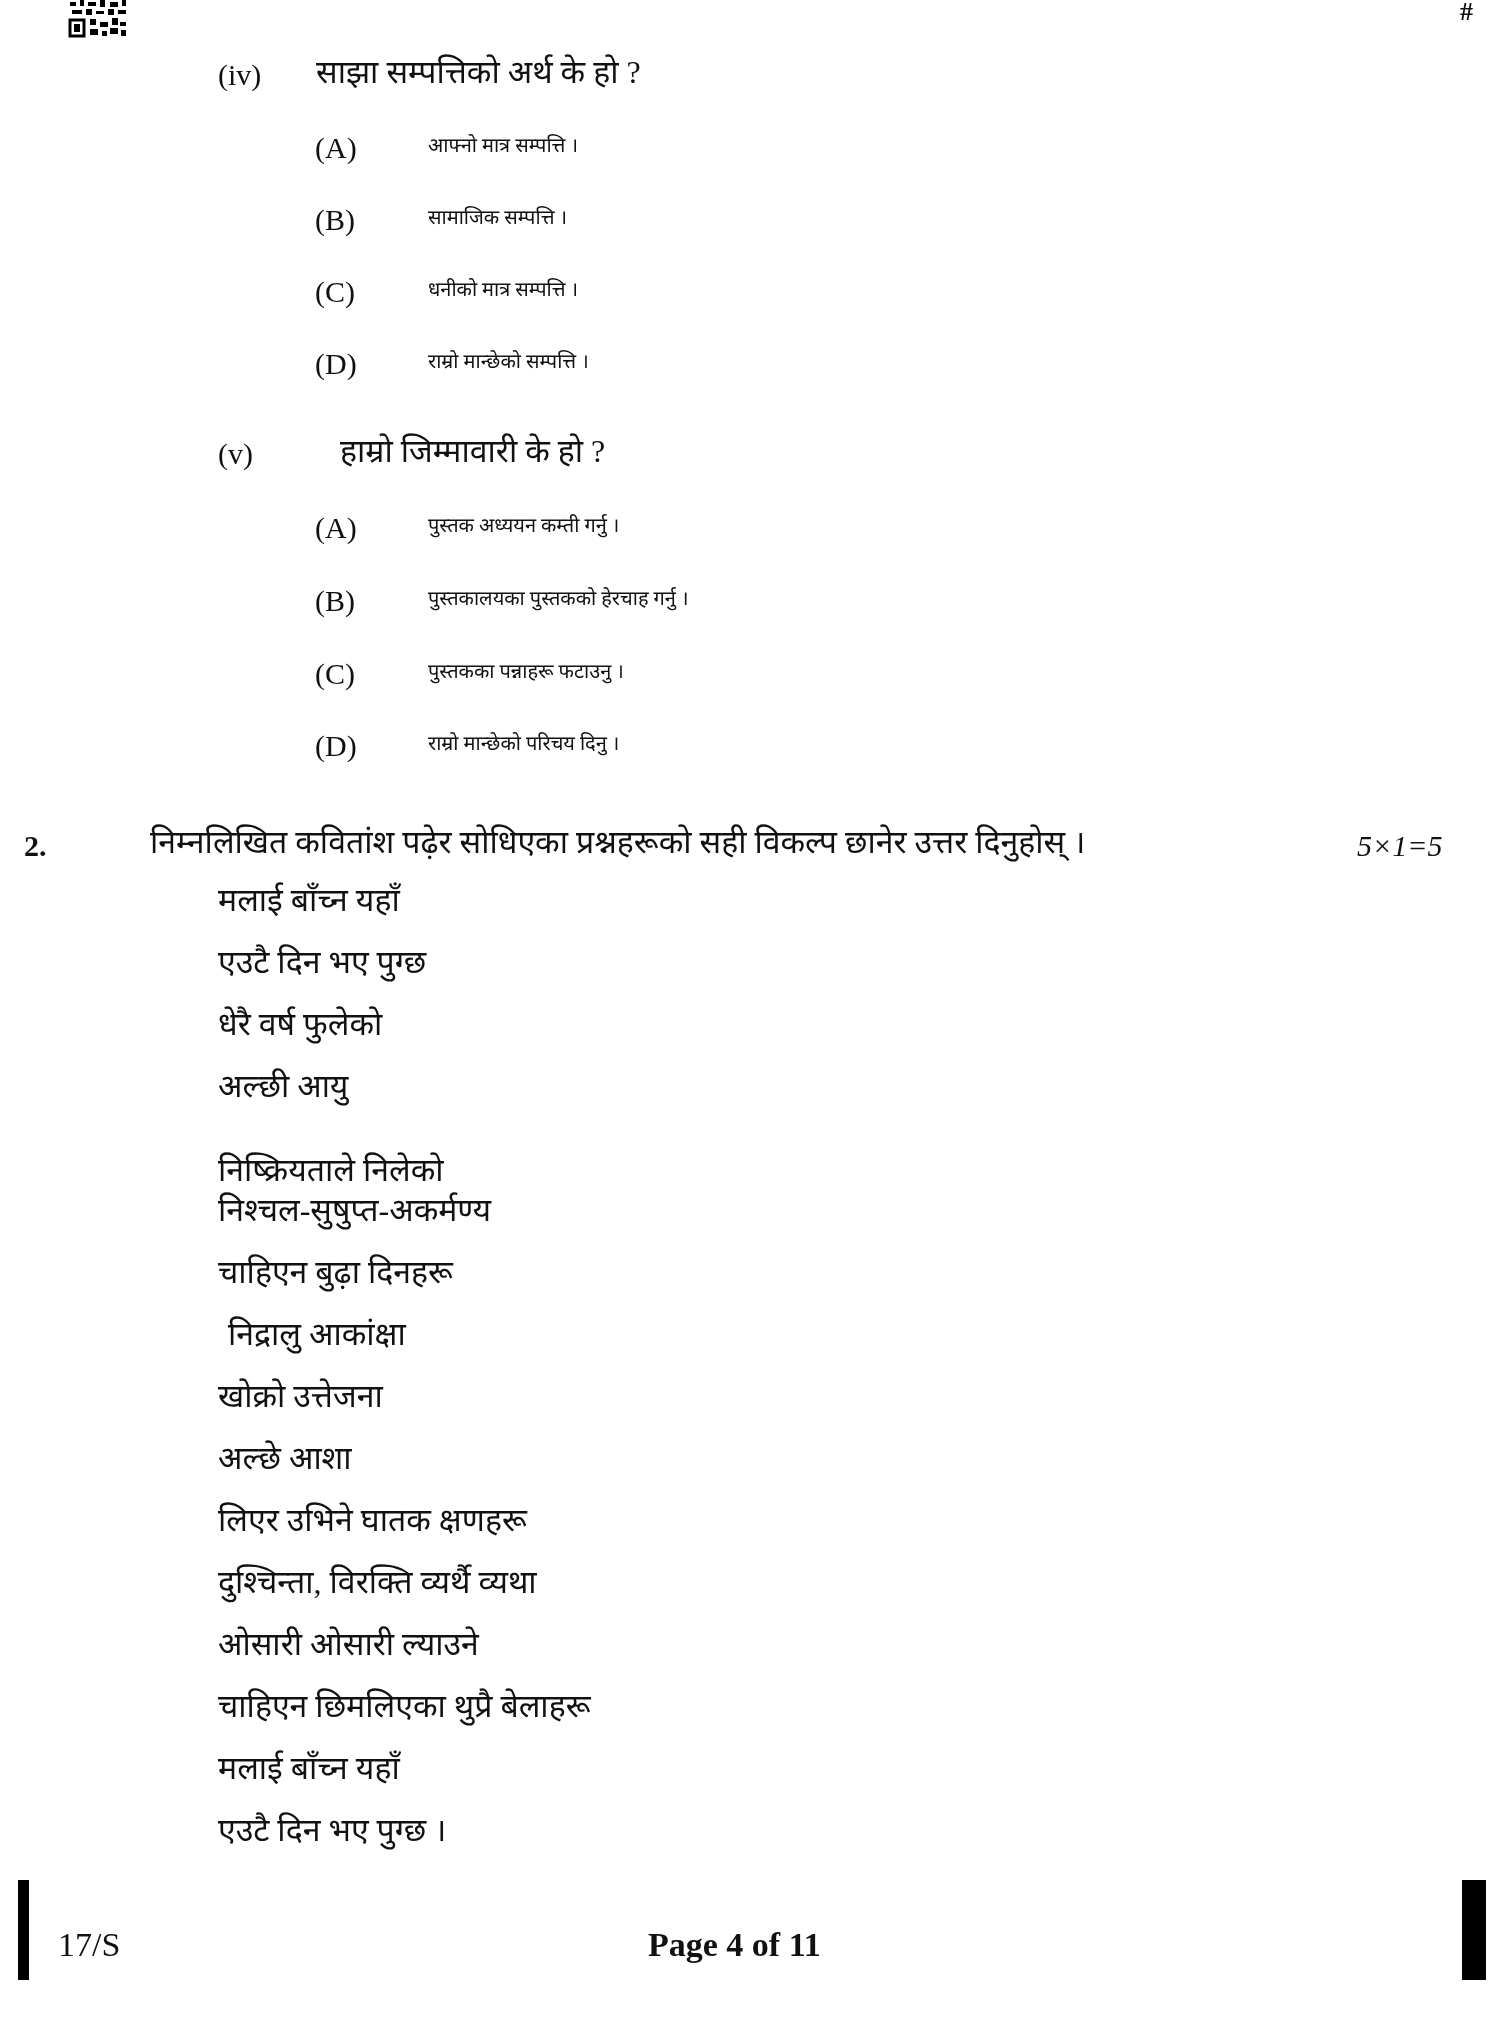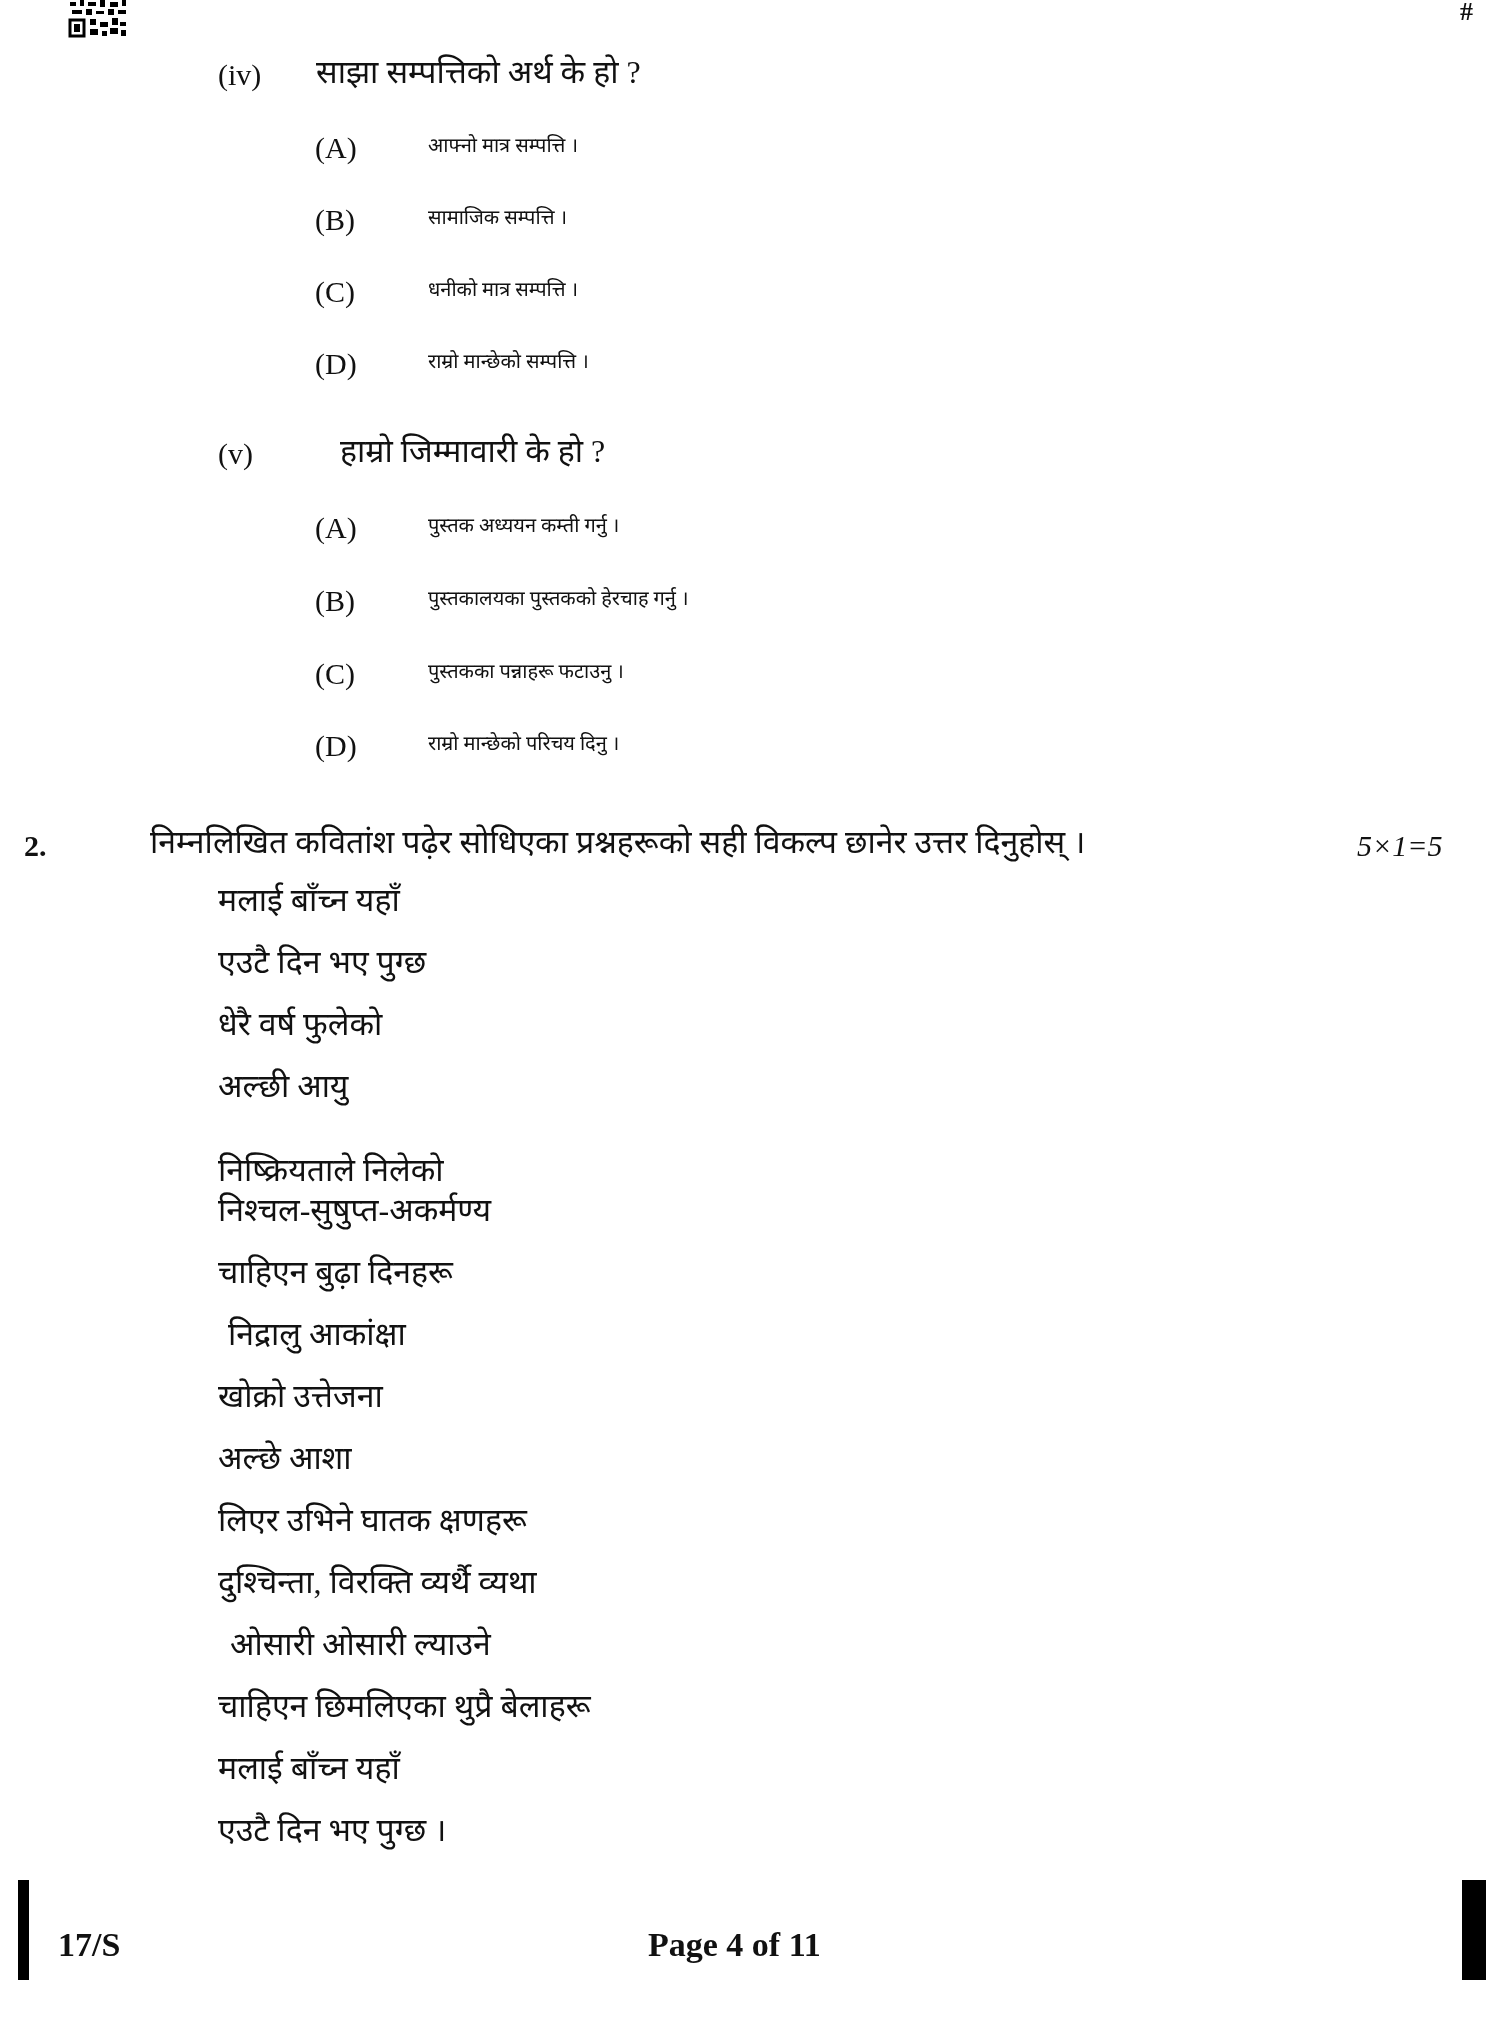--- a/index.html
+++ b/index.html
@@ -11,21 +11,21 @@
     .qr { left: 68px; top: 0; width: 60px; height: 38px; }
     .hash { left: 1460px; top: 0; font-size: 26px; font-weight: bold; line-height: 24px; }
     .qnum { font-size: 30px; line-height: 40px; }
     .qtext { font-size: 32px; line-height: 40px; }
     .optlabel { font-size: 30px; line-height: 40px; }
     .opttext { font-size: 20px; line-height: 40px; }
     .q2num { font-size: 30px; font-weight: bold; line-height: 40px; }
     .marks { font-size: 30px; font-style: italic; line-height: 40px; }
     .poem-line { font-size: 32px; line-height: 40px; white-space: nowrap; }
     .footer-bar { background: #000; width: 11px; height: 100px; }
-    .footer-code { font-size: 34px; font-weight: bold; line-height: 40px; }
+    .footer-code { font-size: 34px; font-weight: normal; line-height: 40px; }
     .footer-page { font-size: 34px; font-weight: bold; line-height: 40px; }
   </style>
 </head>
 <body>
 
 <div class="abs qr">
   <svg width="60" height="38" viewBox="0 0 60 38">
     <rect x="0" y="0" width="60" height="38" fill="#fff"></rect>
     <rect x="2" y="2" width="6" height="4" fill="#000"></rect>
       <rect x="12" y="0" width="4" height="6" fill="#000"></rect>
@@ -92,21 +92,21 @@
   <div class="abs poem-line" style="left:218px; top:1004px;">धेरै वर्ष फुलेको</div>
   <div class="abs poem-line" style="left:218px; top:1066px;">अल्छी आयु</div>
   <div class="abs poem-line" style="left:218px; top:1128px;margin-top:22px;">निष्क्रियताले निलेको</div>
   <div class="abs poem-line" style="left:218px; top:1190px;">निश्चल-सुषुप्त-अकर्मण्य</div>
   <div class="abs poem-line" style="left:218px; top:1252px;">चाहिएन बुढ़ा दिनहरू</div>
   <div class="abs poem-line" style="left:228px; top:1314px;">निद्रालु आकांक्षा</div>
   <div class="abs poem-line" style="left:218px; top:1376px;">खोक्रो उत्तेजना</div>
   <div class="abs poem-line" style="left:218px; top:1438px;">अल्छे आशा</div>
   <div class="abs poem-line" style="left:218px; top:1500px;">लिएर उभिने घातक क्षणहरू</div>
   <div class="abs poem-line" style="left:218px; top:1562px;">दुश्चिन्ता,  विरक्ति व्यर्थै व्यथा</div>
-  <div class="abs poem-line" style="left:230px; top:1624px;">ओसारी ओसारी ल्याउने</div>
+  <div class="abs poem-line" style="left:218px; top:1624px;">ओसारी ओसारी ल्याउने</div>
   <div class="abs poem-line" style="left:218px; top:1686px;">चाहिएन छिमलिएका थुप्रै बेलाहरू</div>
   <div class="abs poem-line" style="left:218px; top:1748px;">मलाई बाँच्न यहाँ</div>
   <div class="abs poem-line" style="left:218px; top:1810px;">एउटै दिन भए पुग्छ ।</div>
 </div>
 
 <div class="abs footer-bar" style="left:18px; top:1880px;"></div>
 <div class="abs footer-code" style="left:58px; top:1925px;">17/S</div>
 <div class="abs footer-page" style="left:648px; top:1925px;">Page 4 of 11</div>
 <div class="abs footer-bar" style="left:1462px; top:1880px; width:24px;"></div>
 

